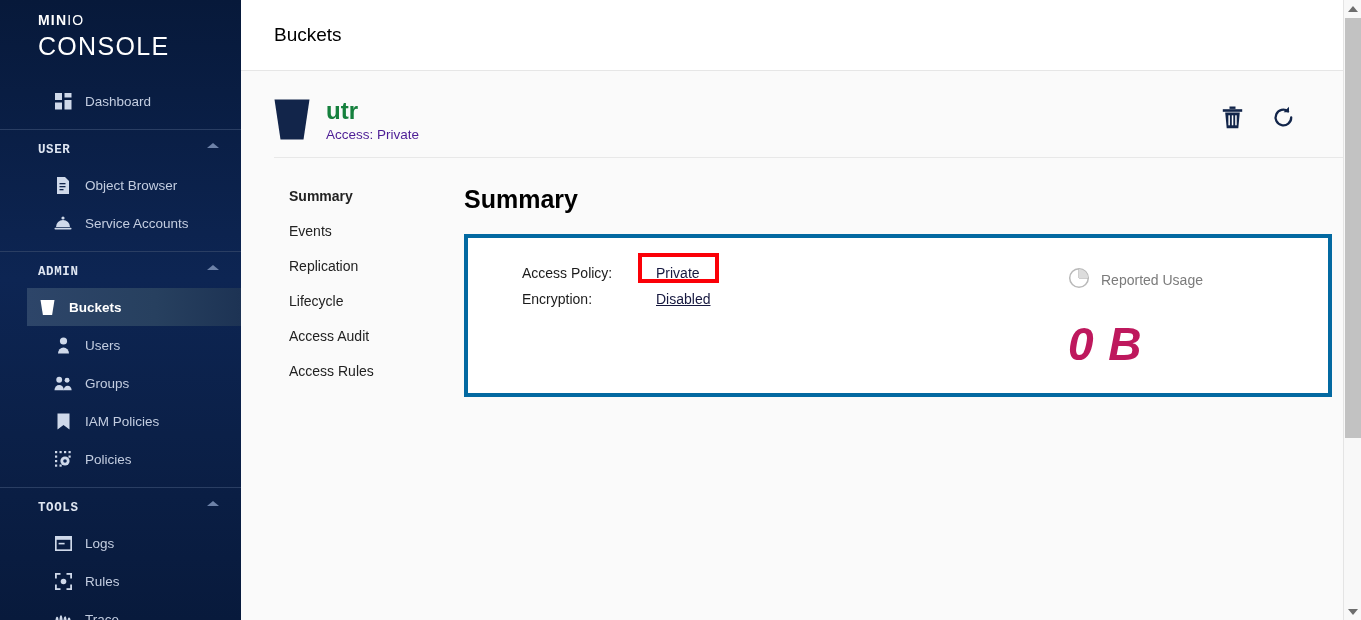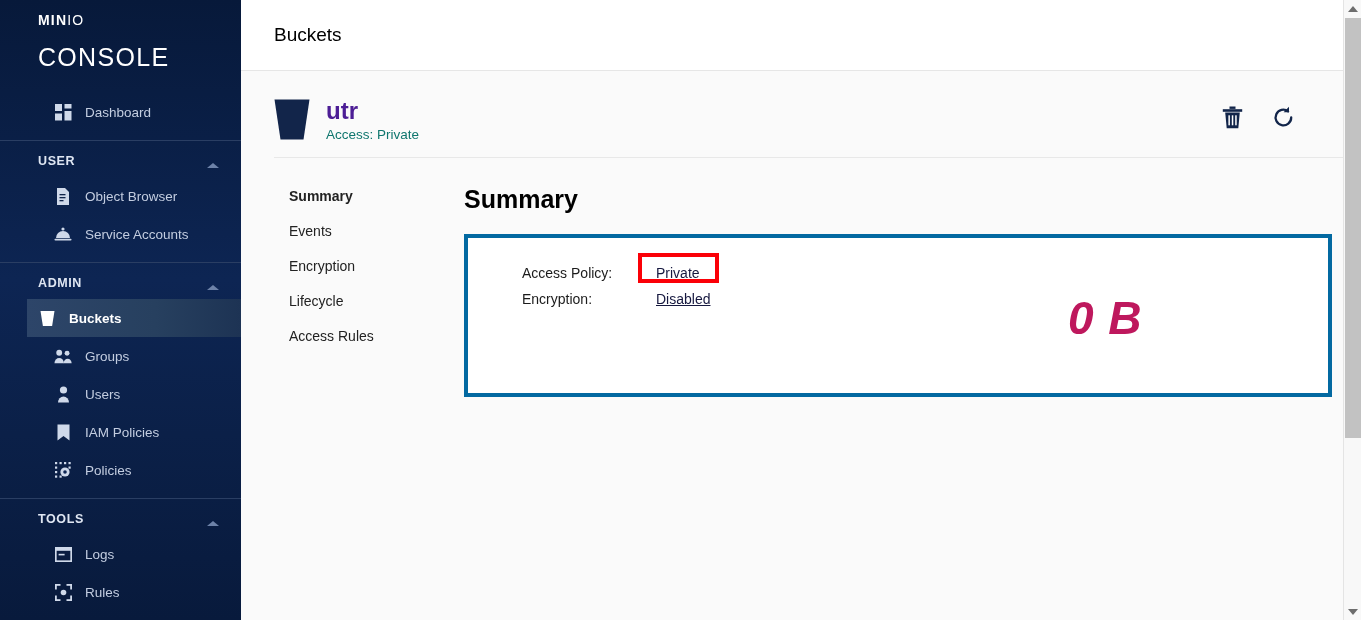--- a/index.html
+++ b/index.html
@@ -17,43 +17,43 @@
     overflow:hidden;
   }
   #logo-area { padding:13px 0 0 38px; }
   .logo-minio {
     color:#ffffff; font-size:14px; font-weight:bold; letter-spacing:1.2px;
     line-height:15px; font-family:"Liberation Sans", sans-serif;
   }
   .logo-minio .io { font-weight:normal; }
   .logo-console {
     color:#ffffff; font-size:25px; font-weight:300; letter-spacing:1.3px;
-    line-height:28px; margin-top:15px;
+    line-height:28px; margin-top:4px;
   }
 
   .nav-list { margin-top:22px; }
   .nav-item {
     display:flex; align-items:center; height:38px;
     padding-left:54px; cursor:pointer;
     color:#c3cde0; font-size:13.5px;
   }
   .nav-item.selected {
     margin-left:27px; padding-left:11px; width:214px;
     background:linear-gradient(90deg,#2d4569 0%,#27405f 60%,#1d3354 100%);
     color:#ffffff; font-weight:bold;
   }
   .nav-ico { width:18px; height:18px; margin-right:13px; flex:0 0 18px;
              display:flex; align-items:center; justify-content:center; }
   .nav-ico svg { display:block; }
 
   .divider-line { height:1px; background:#2a3e63; margin:9px 0 0 0; }
 
   .group-head {
-    display:flex; align-items:flex-end; justify-content:space-between;
-    padding:13px 22px 9px 38px; cursor:pointer;
+    display:flex; align-items:flex-start; justify-content:space-between;
+    padding:13px 22px 9px 38px; cursor:pointer;font-family:Liberation Mono, monospace;
   }
   .group-head .gtitle {
     color:#dfe6f2; font-size:12.5px; font-weight:bold; letter-spacing:0.6px;
   }
   .caret { width:0;height:0;border-left:6px solid transparent;border-right:6px solid transparent;
            border-bottom:5px solid #6d82a8; }
 
   
   #main { position:absolute; left:241px; top:0; width:1120px; height:620px; background:#fafafa; }
 
@@ -61,22 +61,22 @@
     height:71px; background:#ffffff; border-bottom:1px solid #e6e6e6;
     width:1102px; display:flex; align-items:center; padding-left:33px;
   }
   #page-header .ptitle { font-size:19px; color:#000000; }
 
   #bucket-bar {
     display:flex; align-items:center; padding:26px 0 0 33px;
     width:1102px; position:relative;
   }
   .bucket-icon { width:36px; height:41px; flex:0 0 36px; margin-right:16px; }
-  .bucket-meta .bname { font-size:24px; font-weight:bold; color:#4c1d95; line-height:27px; }
-  .bucket-meta .baccess { font-size:13.5px; color:#0f766e; margin-top:3px; }
+  .bucket-meta .bname { font-size:24px; font-weight:bold; color:#15803d; line-height:27px; }
+  .bucket-meta .baccess { font-size:13.5px; color:#4c1d95; margin-top:3px; }
   .hdr-actions { position:absolute; right:48px; top:34px; display:flex; gap:27px; }
   .act-btn { cursor:pointer; width:24px; height:24px; display:flex; align-items:center; justify-content:center; }
 
   .hr-under-bucket { width:1069px; height:1px; background:#e8e8e8; margin:15px 0 0 33px; }
 
   #body-cols { display:flex; padding-top:21px; }
   #sub-nav { width:175px; padding-left:48px; flex:0 0 223px; }
   .sub-item {
     font-size:14px; color:#222; padding:8px 0 9px 0; cursor:pointer; line-height:18px;
   }
@@ -176,37 +176,37 @@
   <div class="nav-item selected">
     <span class="nav-ico">
       <svg width="15" height="17" viewBox="0 0 15 17">
         <path d="M0.5 1 h14 l-2.4 15 h-9.2 z" fill="#ffffff"></path>
       </svg>
     </span>
     <span>Buckets</span>
   </div>
   <div class="nav-item">
     <span class="nav-ico">
+      <svg width="13" height="17" viewBox="0 0 13 17">
+        <circle cx="6.5" cy="4" r="3.6" fill="#cfd9ea"></circle>
+        <path d="M1 16.5 a5.5 6 0 0 1 11 0 z" fill="#cfd9ea"></path>
+      </svg>
+    </span>
+    <span>Users</span>
+  </div>
+  <div class="nav-item">
+    <span class="nav-ico">
       <svg width="19" height="15" viewBox="0 0 19 15">
         <circle cx="5.5" cy="3.6" r="3.1" fill="#cfd9ea"></circle>
         <circle cx="13.8" cy="4" r="2.6" fill="#cfd9ea"></circle>
         <path d="M0.5 14.5 a5 5.4 0 0 1 10 0 z" fill="#cfd9ea"></path>
         <path d="M10.2 14.5 a4.2 4.6 0 0 1 8.4 0 z" fill="#cfd9ea"></path>
       </svg>
     </span>
     <span>Groups</span>
-  </div>
-  <div class="nav-item">
-    <span class="nav-ico">
-      <svg width="13" height="17" viewBox="0 0 13 17">
-        <circle cx="6.5" cy="4" r="3.6" fill="#cfd9ea"></circle>
-        <path d="M1 16.5 a5.5 6 0 0 1 11 0 z" fill="#cfd9ea"></path>
-      </svg>
-    </span>
-    <span>Users</span>
   </div>
   <div class="nav-item">
     <span class="nav-ico">
       <svg width="13" height="17" viewBox="0 0 13 17">
         <path d="M0.5 0.5 h12 v16 l-6 -4.6 l-6 4.6 z" fill="#cfd9ea"></path>
       </svg>
     </span>
     <span>IAM Policies</span>
   </div>
   <div class="nav-item">
@@ -317,42 +317,54 @@
     </div>
   </div>
 
   <div class="hr-under-bucket"></div>
 
   <div id="body-cols">
 
     <div id="sub-nav">
       <div class="sub-item active"><span>Summary</span></div>
       <div class="sub-item"><span>Events</span></div>
-      <div class="sub-item"><span>Encryption</span></div>
+      <div class="sub-item"><span>Replication</span></div>
       <div class="sub-item"><span>Lifecycle</span></div>
+      <div class="sub-item"><span>Access Audit</span></div>
       <div class="sub-item"><span>Access Rules</span></div>
     </div>
 
     <div id="content-col">
       <div class="section-title">Summary</div>
 
       <div class="card">
         <div class="card-left">
           <div class="kv-row">
             <span class="kv-key">Access Policy:</span>
             <span class="kv-val">Private</span>
           </div>
           <div class="kv-row">
             <span class="kv-key">Encryption:</span>
             <span class="kv-val">Disabled</span>
           </div>
           <div class="hl-box"></div>
         </div>
 
         <div class="card-right">
+          <div class="usage-head">
+            <span>
+              <svg width="22" height="22" viewBox="0 0 22 22">
+                <circle cx="11" cy="11" r="9.3" fill="none" stroke="#b9b9b9" stroke-width="1.5"></circle>
+                <line x1="11" y1="11" x2="11" y2="2" stroke="#b9b9b9" stroke-width="1.4"></line>
+                <line x1="11" y1="11" x2="20" y2="11" stroke="#b9b9b9" stroke-width="1.4"></line>
+                <path d="M11 11 L11 2 A9 9 0 0 1 20 11 Z" fill="#dcdcdc"></path>
+              </svg>
+            </span>
+            <span class="usage-label">Reported Usage</span>
+          </div>
           <div class="usage-value">0 B</div>
         </div>
       </div>
     </div>
 
   </div>
 </div>
 
 <div id="scrollbar">
   <div class="sb-arrow">

